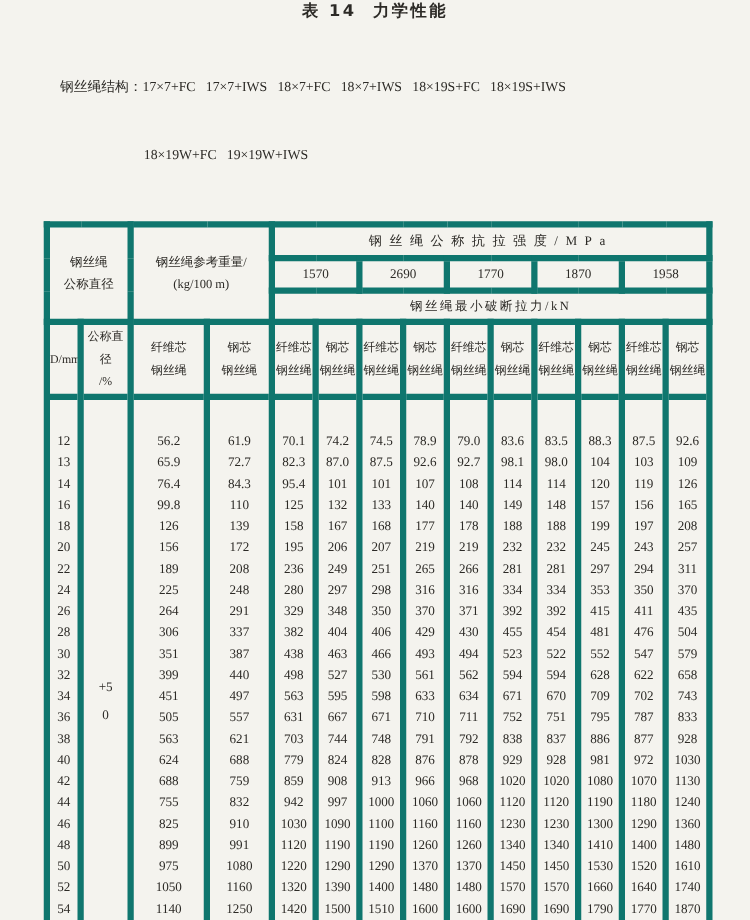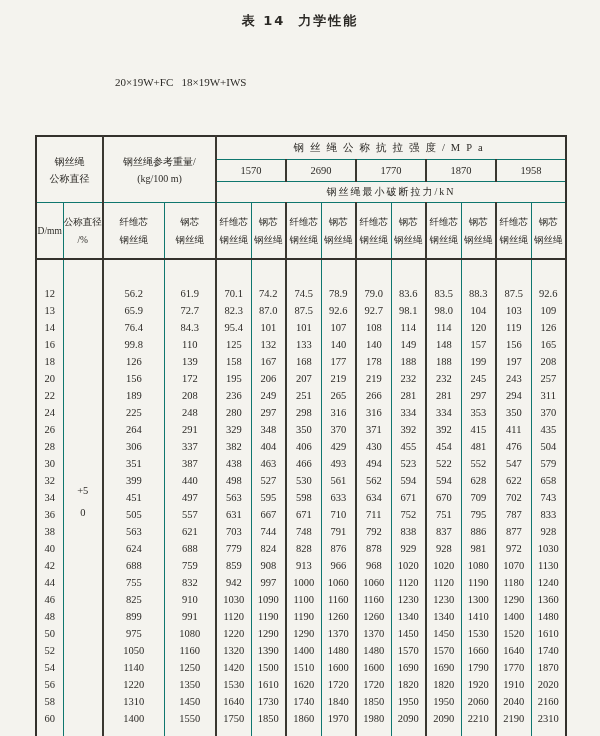--- a/index.html
+++ b/index.html
@@ -5,21 +5,21 @@
   html,body{margin:0;padding:0;}
   body{
     width:600px;height:736px;
     background:#f4f3ee;
     font-family:"Liberation Serif","DejaVu Serif",serif;
     color:#2c2a26;
     overflow:hidden;
   }
   .page{position:relative;width:600px;height:736px;}
   .doc-title{
-    padding-top:12px;
+    padding-top:0;
     text-align:center;
     font-size:13px;
     font-weight:bold;
     letter-spacing:2px;
     white-space:pre;
     font-family:"DejaVu Sans","Liberation Sans",sans-serif;
   }
   .structure{
     margin:7px 0 0 48px;
     font-size:11px;
@@ -28,21 +28,21 @@
   }
   .structure .line2{margin-left:67px;}
   table.mech{
     border-collapse:collapse;
     table-layout:fixed;
     width:530px;
     margin:8px 0 0 35px;
     border:2px solid #33312c;
   }
   .mech th,.mech td{
-    border:1px solid #0f766e;
+    border:5px solid #0f766e;
     font-weight:normal;
     padding:0;
     text-align:center;
     vertical-align:middle;
     overflow:hidden;
     white-space:pre-line;
   }
   .r-mpa th{height:22px;}
   .r-val th{height:21px;font-size:10.5px;}
   .r-kn th{height:20px;}
@@ -73,21 +73,22 @@
   }
 </style>
 </head>
 <body>
 
 <div class="page">
 
   <div class="doc-title">表 14  力学性能</div>
 
   <div class="structure">
-    <div class="line2">20×19W+FC   18×19W+IWS</div>
+    <div>钢丝绳结构：17×7+FC   17×7+IWS   18×7+FC   18×7+IWS   18×19S+FC   18×19S+IWS</div>
+    <div class="line2">18×19W+FC   19×19W+IWS</div>
   </div>
 
   <table class="mech">
     <colgroup>
       <col style="width:27px">
         <col style="width:40px">
       <col style="width:61px">
         <col style="width:52px">
       <col style="width:35px">
         <col style="width:35px">

